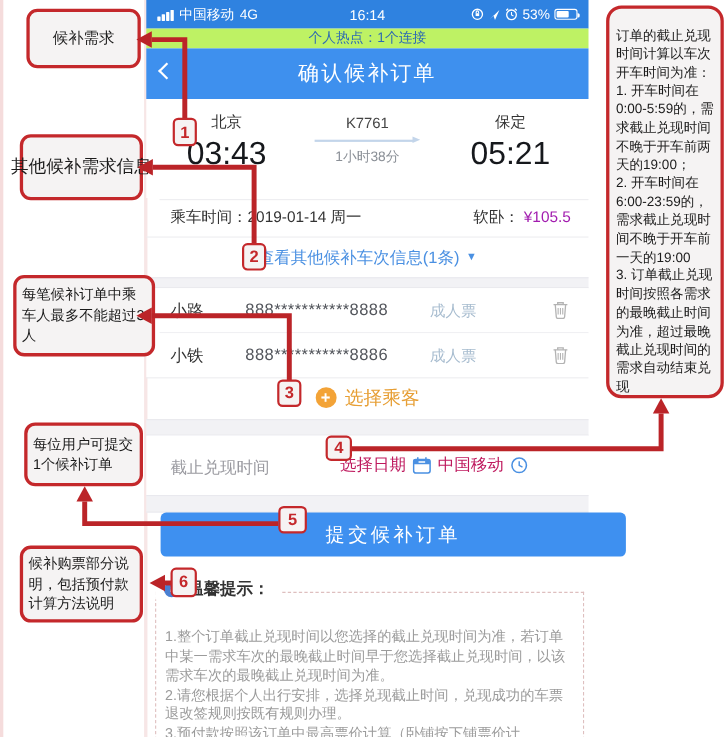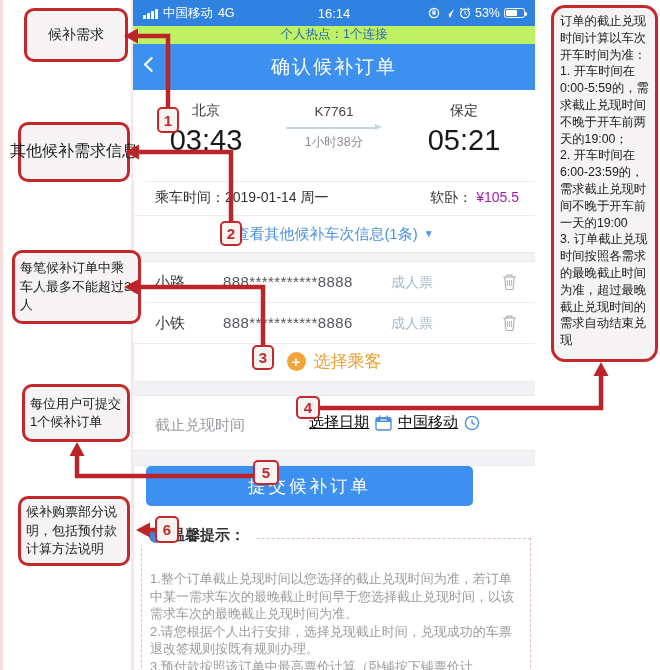--- a/index.html
+++ b/index.html
@@ -66,23 +66,23 @@
 
   .selpax { position:absolute; left:0; top:342px; right:0; height:38px;
     display:flex; align-items:center; justify-content:center; gap:8px; }
   .plus-circle { width:19px; height:19px; border-radius:50%; background:#f3a337; color:#fff;
     font-size:15px; font-weight:bold; display:flex; align-items:center; justify-content:center; line-height:1; }
   .selpax-label { font-size:17px; color:#e79f35; }
 
   .deadline { position:absolute; left:0; top:396px; right:0; height:54px; background:#fff; }
   .dl-label { position:absolute; left:22px; top:20px; font-size:15px; color:#9a9aa0; }
   .dl-right { position:absolute; left:176px; top:17px; display:flex; align-items:center; gap:6px;
-    font-size:15px; color:#000000;text-decoration:underline; }
-
-  .submit { position:absolute; left:13px; top:466px; width:327px; height:40px; background:#3e90f0;
+    font-size:15px; color:#be185d; }
+
+  .submit { position:absolute; left:13px; top:466px; width:423px; height:40px; background:#3e90f0;
     border:none; border-radius:5px; color:#fff; font-size:17.5px; letter-spacing:3px;
     display:flex; align-items:center; justify-content:center; font-family:inherit; }
 
   .notice-box { position:absolute; left:8px; top:538px; width:390px; height:160px;
     border:1.5px dashed #debfbf; border-bottom:none; }
   .notice-title { position:absolute; left:8px; top:526px; background:#fff; padding:0 10px 0 8px;
     display:flex; align-items:center; gap:7px; }
   .info-ic { width:14px; height:14px; border-radius:50%; background:#4a80d2; color:#fff;
     font-size:10px; font-style:italic; font-weight:bold; display:flex; align-items:center; justify-content:center;
     font-family:"Liberation Serif","DejaVu Serif",serif; }
@@ -94,21 +94,21 @@
   .callout { position:absolute; background:#f5f3f3; border:3px solid #c4282b; border-radius:10px;
     color:#1b1b1b; display:flex; align-items:center; justify-content:center; text-align:left;
     font-size:13px; line-height:1.42; padding:4px 5px; z-index:40; }
   .callout.center { text-align:center; }
   .co-1 { left:24px; top:8px;  width:104px; height:54px; font-size:14px; }
   .co-2 { left:18px; top:122px; width:112px; height:60px; white-space:nowrap; font-size:16px;font-family:Liberation Mono, monospace; }
   .co-3 { left:12px; top:250px; width:129px; height:74px; }
   .co-4 { left:22px; top:384px; width:108px; height:58px; }
   .co-5 { left:18px; top:496px; width:112px; height:70px; }
   .co-right { left:551px; top:5px; width:107px; height:357px; border-radius:14px;
-    font-size:12.3px; line-height:16.8px; align-items:flex-start; padding:5px 6px;
+    font-size:12.3px; line-height:16.8px; align-items:flex-start; padding:16px 6px;
     white-space:pre-line; overflow:hidden; }
 
   .marker { position:absolute; background:#f6f3f3; border:2.5px solid #c4282b; border-radius:5px;
     color:#c4282b; font-weight:bold; font-size:15px; display:flex; align-items:center; justify-content:center;
     z-index:60; }
   .mk-1 { left:157px; top:107px; width:22px; height:26px; }
   .mk-2 { left:220px; top:221px; width:22px; height:25px; }
   .mk-3 { left:252px; top:345px; width:22px; height:25px; }
   .mk-4 { left:296px; top:396px; width:24px; height:23px; }
   .mk-5 { left:253px; top:460px; width:26px; height:25px; }

